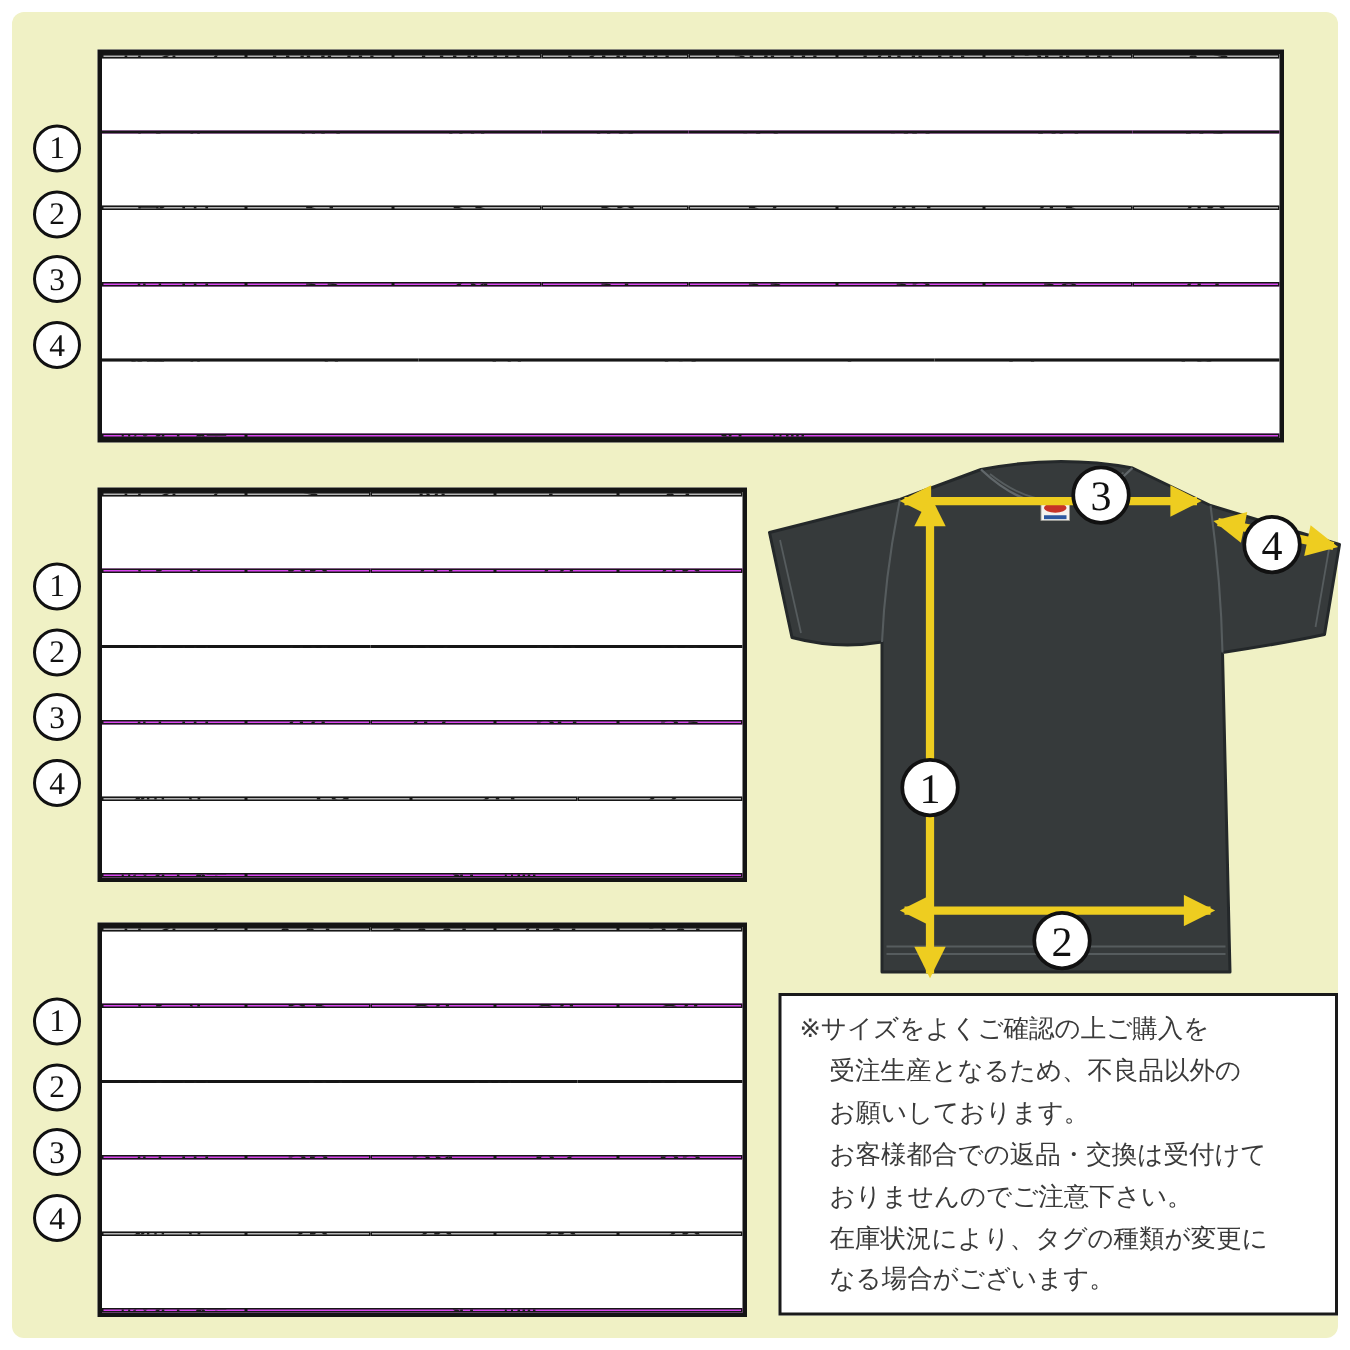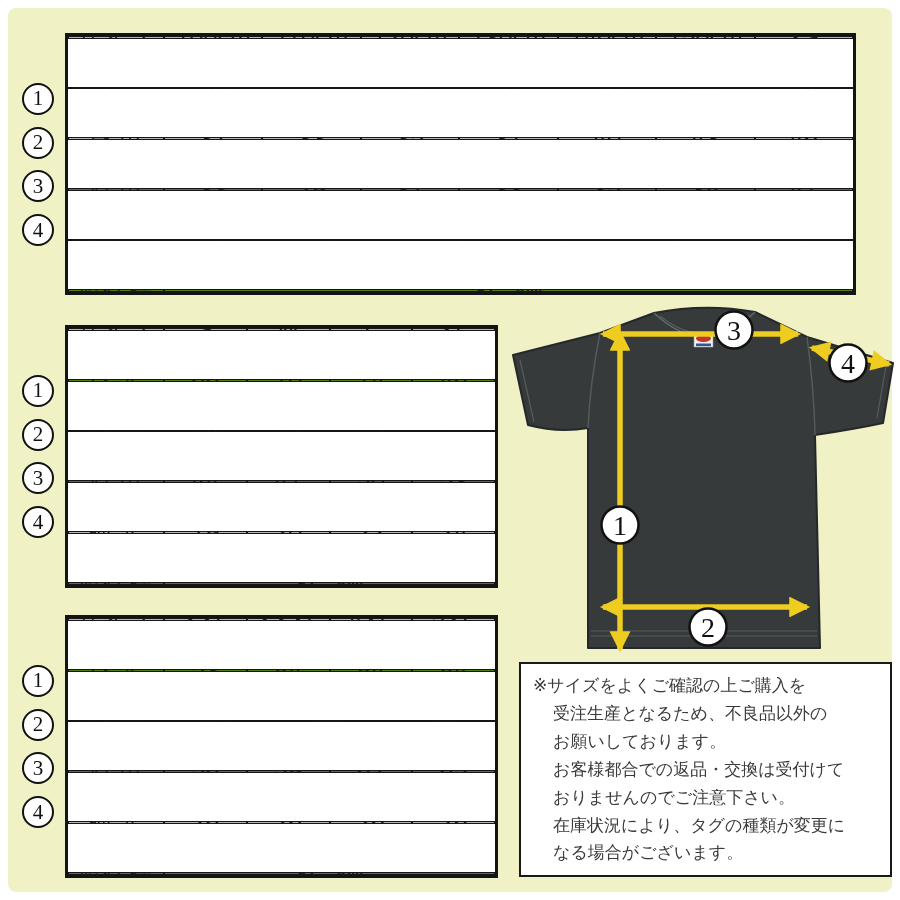--- a/index.html
+++ b/index.html
@@ -23,23 +23,23 @@
   #table-1{left:65px;top:325px;width:433px;height:263px;}
   #table-2{left:65px;top:615px;width:433px;height:263px;}
   .t-row{flex:1;display:flex;min-height:0;}
   .t-cell{
     flex:1;display:flex;align-items:center;justify-content:center;
     border:1px solid #161616;box-sizing:border-box;
     font-size:26px;color:#1d1d1d;white-space:nowrap;overflow:hidden;
   }
   .t-cell.label{flex:0 0 96px;font-size:24px;letter-spacing:1px;}
   .t-cell.gray{background:var(--gray,#b5b5b5);}
-  .t-cell.white{background:#4d7c0f;}
+  .t-cell.white{background:#d946ef;}
   .t-row.header .t-cell{font-size:25px;}
-  .t-cell.span{flex:1;font-size:30px;letter-spacing:2px;}
+  .t-cell.span{flex:1;font-size:25px;letter-spacing:2px;}
   
   .marker-col{
     position:absolute;width:34px;display:flex;flex-direction:column;
     justify-content:space-around;align-items:center;
   }
   #markers-0{left:21px;top:77px;height:175px;}
   #markers-1{left:21px;top:369px;height:175px;}
   #markers-2{left:21px;top:659px;height:175px;}
   .marker{
     width:28px;height:28px;border:2px solid #111;border-radius:50%;
@@ -153,21 +153,20 @@
       <div class="t-cell white">44</div>
       <div class="t-cell white">47</div>
       <div class="t-cell white">50</div>
       <div class="t-cell white">53</div>
     </div>
     <div class="t-row ">
       <div class="t-cell gray label">袖 丈</div>
       <div class="t-cell gray">19</div>
       <div class="t-cell gray">20</div>
       <div class="t-cell gray">22</div>
-      <div class="t-cell gray">24</div>
     </div>
     <div class="t-row footer">
       <div class="t-cell white label">脇仕様</div>
       <div class="t-cell white span">丸 胴</div>
     </div>
   </div>
 <div class="size-table" id="table-2">
     <div class="t-row header">
       <div class="t-cell gray label">サイズ</div>
       <div class="t-cell gray">XXL</div>

